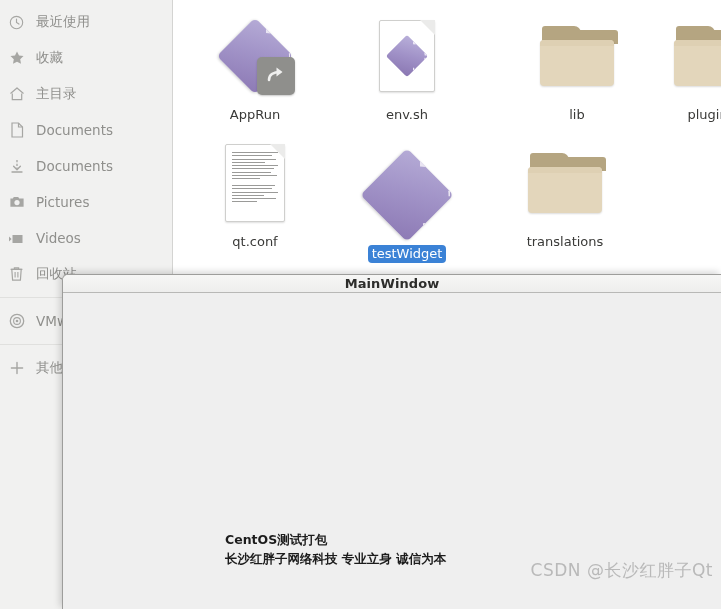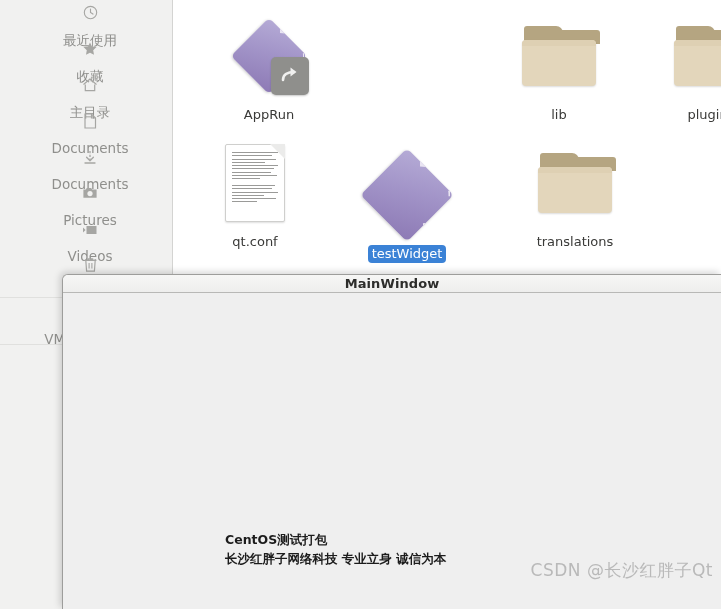--- a/index.html
+++ b/index.html
@@ -38,21 +38,20 @@
   .side-item {
     height: 36px;
     display: flex;
     align-items: center;
     padding-left: 8px;
     box-sizing: border-box;
     gap: 11px;
     color: #8f8f8c;
     font-size: 13.5px;
     white-space: nowrap;
-    flex-direction: column;
   }
   .side-item .si-ico {
     width: 17px; height: 17px;
     flex: 0 0 17px;
     display: flex;
     align-items: center;
     justify-content: center;
     color: #a6a6a3;
   }
   .side-item .si-ico svg { display: block; }
@@ -375,42 +374,56 @@
         <svg width="16" height="16" viewBox="0 0 16 16">
             <path d="M8 2.4v11.2M2.4 8h11.2" fill="none" stroke="currentColor" stroke-width="1.4" stroke-linecap="round"></path>
           </svg>
       </span>
       <span>其他位置</span>
     </div>
   </div>
 
   <div id="icon-area">
 
-    <div class="icon-cell" style="left:20px; top:8px;text-decoration:underline;">
+    <div class="icon-cell" style="left:6px; top:8px;text-decoration:underline;">
       <div class="icon-art">
         <div class="diamond-wrap">
           <div class="diamond">
             <svg class="gear" viewBox="0 0 70 70">
               <path d="M46 4a30 30 0 0 1 0 62" fill="none" stroke="#e9e5f2" stroke-width="7"></path>
               <path d="M46 10a24 24 0 0 1 0 50" fill="none" stroke="#e9e5f2" stroke-width="4" stroke-dasharray="5 4"></path>
             </svg>
           </div>
           <div class="link-badge">
             <svg width="24" height="24" viewBox="0 0 24 24">
                 <path d="M5 16c0-6 5-8 11-8" fill="none" stroke="#f0f0ef" stroke-width="2.6" stroke-linecap="round"></path>
                 <path d="M12.5 3.5L18.5 8l-6 4.5z" fill="#f0f0ef"></path>
               </svg>
           </div>
         </div>
       </div>
       <span class="icon-label">AppRun</span>
     </div>
 
-
-    <div class="icon-cell" style="left:310px; top:8px;">
+    <div class="icon-cell" style="left:158px; top:8px;">
+      <div class="icon-art">
+        <div class="page">
+          <div class="fold"></div>
+          <div class="mini-diamond">
+            <svg class="gear" viewBox="0 0 40 40">
+              <path d="M26 3a17 17 0 0 1 0 34" fill="none" stroke="#eae6f4" stroke-width="4.5"></path>
+              <path d="M26 7a13 13 0 0 1 0 26" fill="none" stroke="#eae6f4" stroke-width="2.6" stroke-dasharray="3 2.6"></path>
+            </svg>
+          </div>
+        </div>
+      </div>
+      <span class="icon-label">env.sh</span>
+    </div>
+
+    <div class="icon-cell" style="left:328px; top:8px;">
       <div class="icon-art">
         <div class="folder">
             <div class="tab"></div>
             <div class="body"></div>
           </div>
       </div>
       <span class="icon-label">lib</span>
     </div>
 
     <div class="icon-cell" style="left:462px; top:8px;">
@@ -457,21 +470,21 @@
             <svg class="gear" viewBox="0 0 86 86" style="width:86px;height:86px;left:-10px;top:-10px;">
               <path d="M56 5a38 38 0 0 1 0 76" fill="none" stroke="#e9e5f2" stroke-width="8"></path>
               <path d="M56 12a31 31 0 0 1 0 62" fill="none" stroke="#e9e5f2" stroke-width="5" stroke-dasharray="6 5"></path>
             </svg>
           </div>
         </div>
       </div>
       <span class="icon-label selected">testWidget</span>
     </div>
 
-    <div class="icon-cell" style="left:326px; top:135px;">
+    <div class="icon-cell" style="left:316px; top:135px;">
       <div class="icon-art">
         <div class="folder">
             <div class="tab"></div>
             <div class="body"></div>
           </div>
       </div>
       <span class="icon-label">translations</span>
     </div>
 
   </div>

